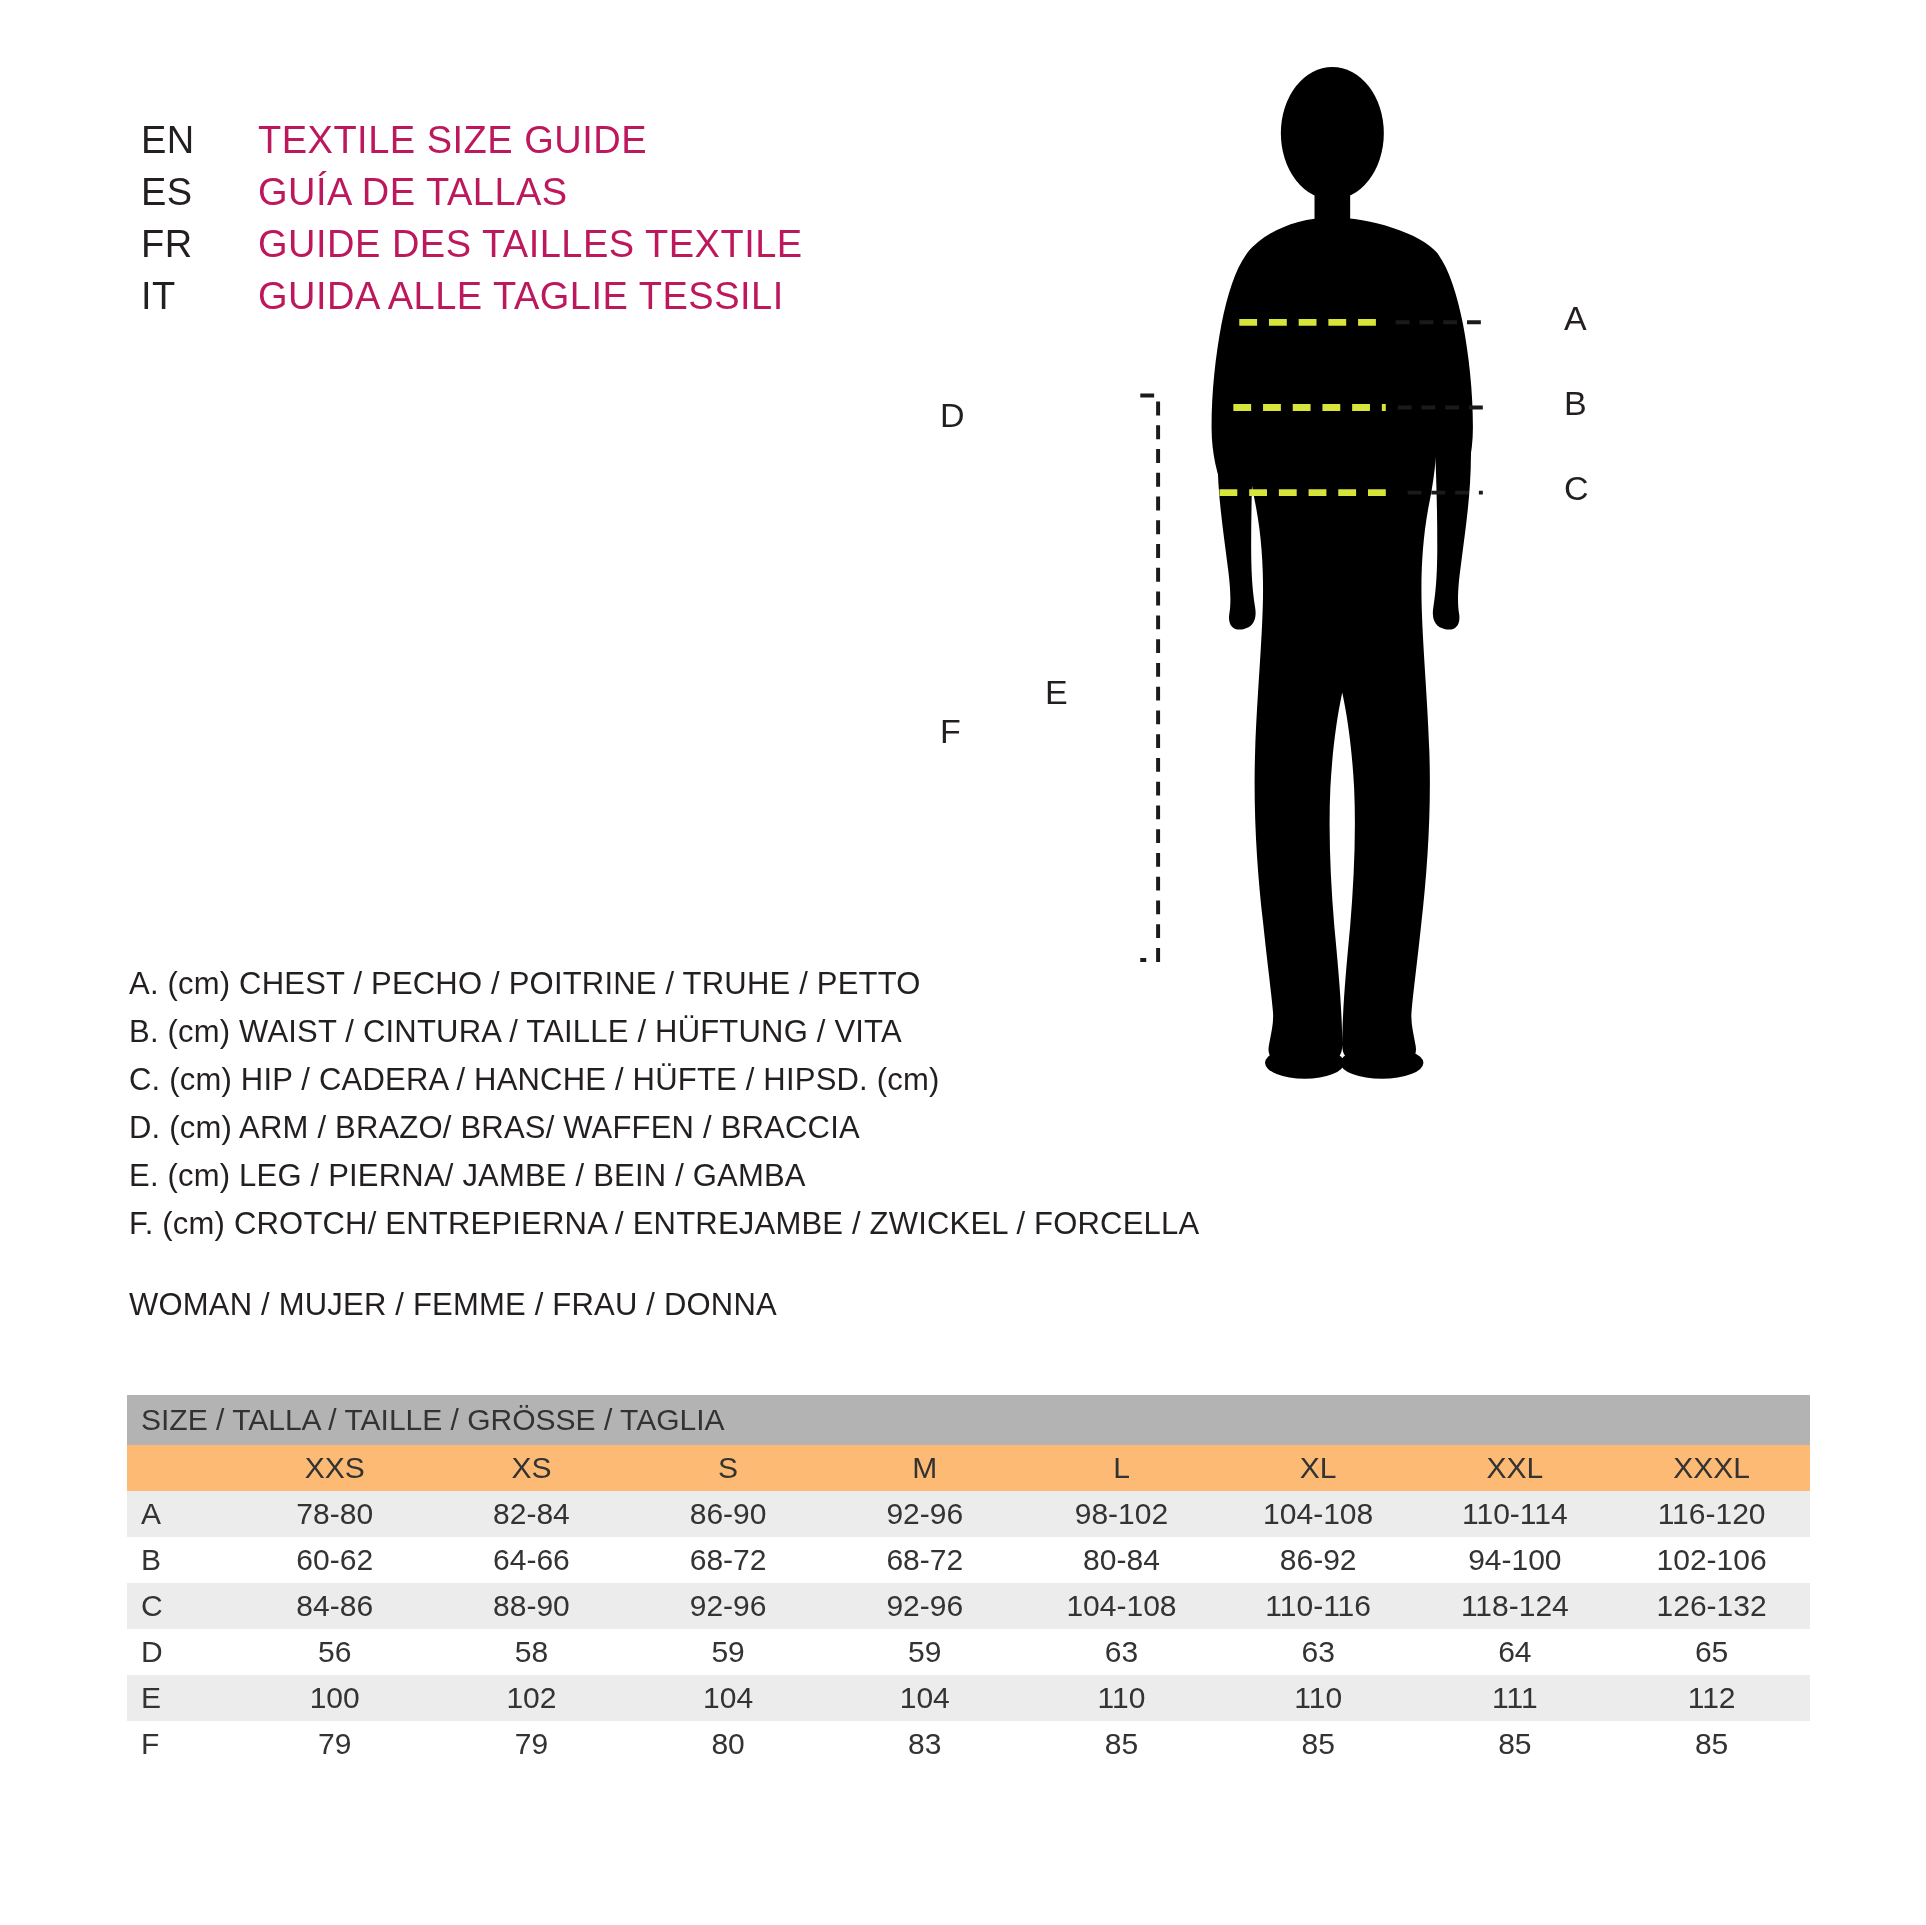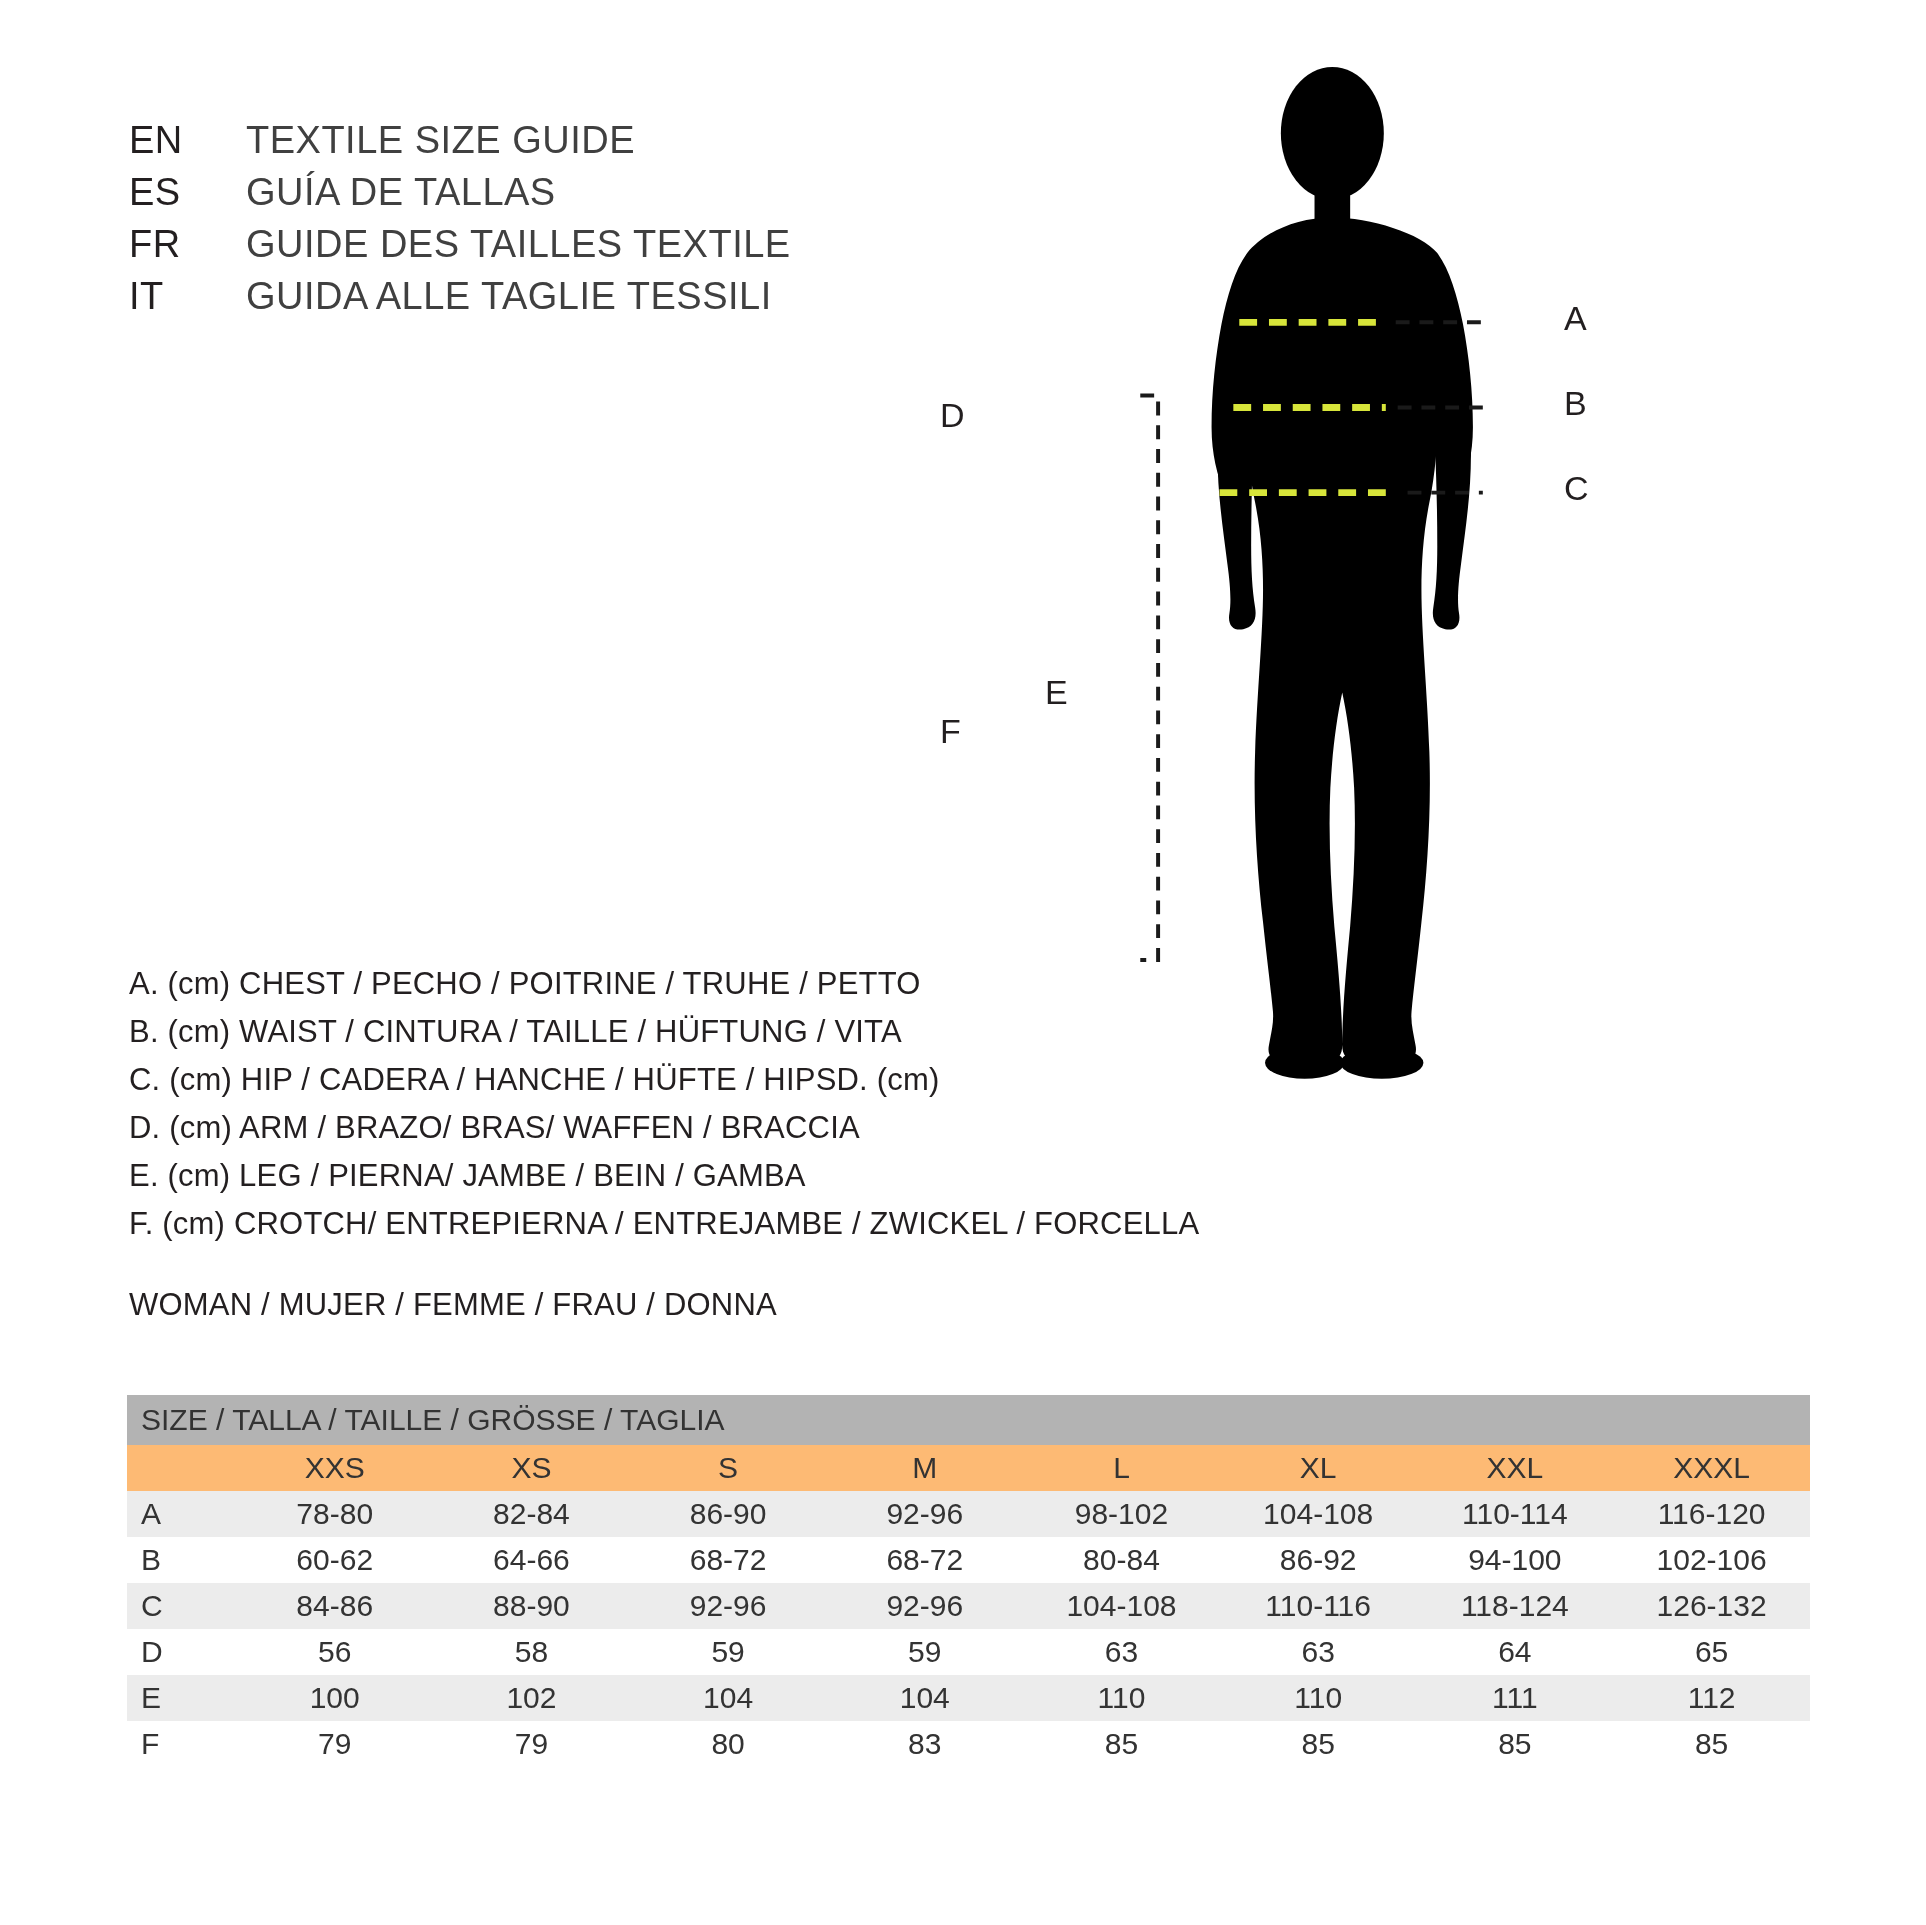--- a/index.html
+++ b/index.html
@@ -2,22 +2,22 @@
 <html><head>
 <meta charset="utf-8">
 <style>
   html,body{margin:0;padding:0;background:#ffffff;}
   body{width:1927px;height:1926px;font-family:"Liberation Sans",sans-serif;color:#1a1a1a;overflow:hidden;}
   #root{position:relative;width:1927px;height:1926px;}
 
   
   .title-block{position:absolute;left:129px;top:119px;}
   .title-row{display:flex;align-items:baseline;height:52px;}
-  .title-lang{width:117px;font-size:38px;letter-spacing:0.5px;color:#231f20;}
-  .title-text{font-size:38px;letter-spacing:0.5px;color:#404040;}
+  .title-lang{width:117px;font-size:38px;letter-spacing:0.5px;color:#231f20;margin-left:12px;}
+  .title-text{font-size:38px;letter-spacing:0.5px;color:#be185d;}
 
   
   .legend-block{position:absolute;left:129px;top:960px;}
   .legend-row{font-size:31px;line-height:48px;color:#231f20;letter-spacing:0.2px;white-space:nowrap;}
 
   
   .gender-label{position:absolute;left:129px;top:1287px;font-size:31px;color:#231f20;letter-spacing:0.2px;}
 
   
   .table-wrap{position:absolute;left:127px;top:1356px;width:1683px;margin-top:39px;}

